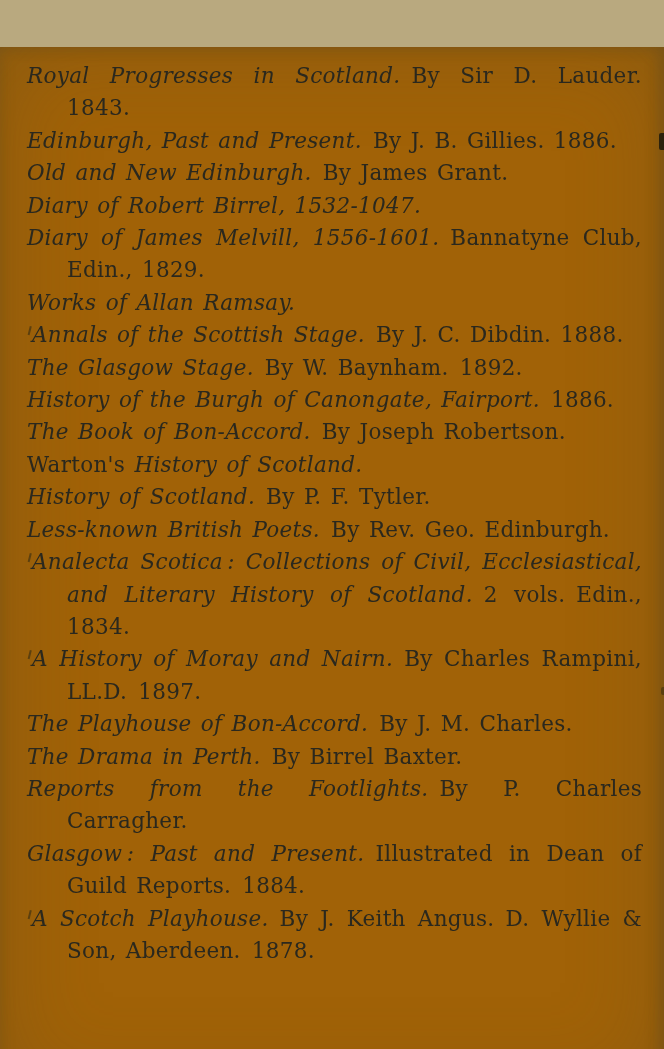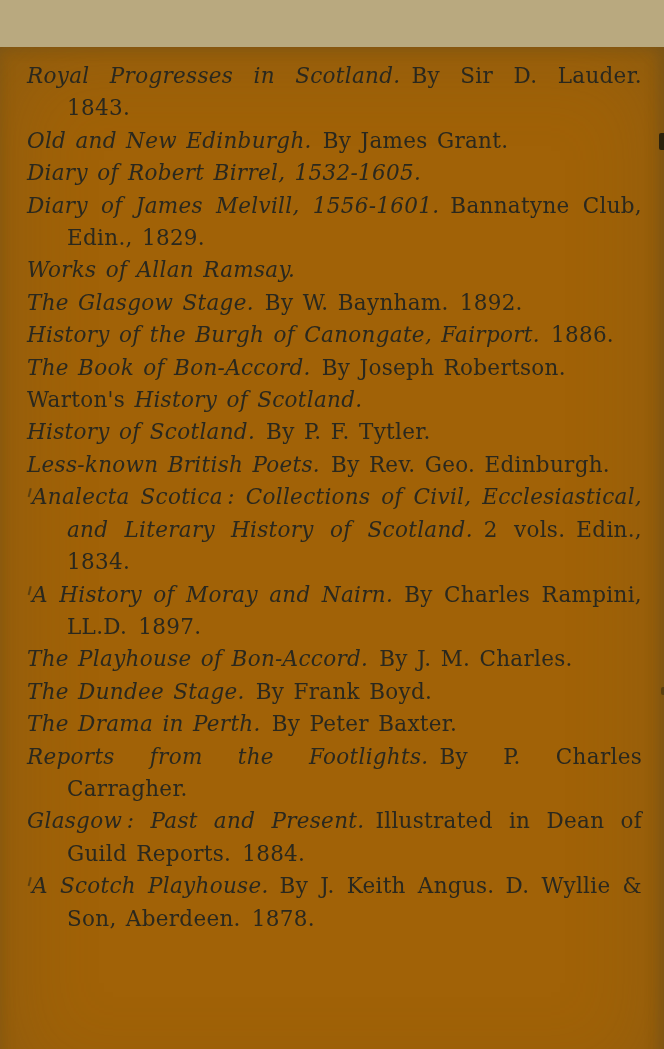--- a/index.html
+++ b/index.html
@@ -66,32 +66,33 @@
   }
 </style>
 </head>
 <body>
 
 <div class="page" style="background-color: #a16207; color: rgb(42, 40, 30); margin-top: 47px;">
   <div class="artifact artifact-1"></div>
   <div class="artifact artifact-2"></div>
   <div>
       <p class="entry"><i>Royal Progresses in Scotland.</i><span> By Sir D. Lauder. 1843.</span></p>
+      <p class="entry"><i>Edinburgh, Past and Present.</i><span> By J. B. Gillies. 1886.</span></p>
       <p class="entry"><i>Old and New Edinburgh.</i><span> By James Grant.</span></p>
-      <p class="entry"><i>Diary of Robert Birrel, 1532-1605.</i></p>
+      <p class="entry"><i>Diary of Robert Birrel, 1532-1047.</i></p>
       <p class="entry"><i>Diary of James Melvill, 1556-1601.</i><span> Bannatyne Club, Edin., 1829.</span></p>
       <p class="entry"><i>Works of Allan Ramsay.</i></p>
+      <p class="entry"><span class="tick"></span><i>Annals of the Scottish Stage.</i><span> By J. C. Dibdin. 1888.</span></p>
       <p class="entry"><i>The Glasgow Stage.</i><span> By W. Baynham. 1892.</span></p>
       <p class="entry"><i>History of the Burgh of Canongate, Fairport.</i><span> 1886.</span></p>
       <p class="entry"><i>The Book of Bon-Accord.</i><span> By Joseph Robertson.</span></p>
       <p class="entry"><span>Warton's </span><i>History of Scotland.</i></p>
       <p class="entry"><i>History of Scotland.</i><span> By P. F. Tytler.</span></p>
       <p class="entry"><i>Less-known British Poets.</i><span> By Rev. Geo. Edinburgh.</span></p>
       <p class="entry"><span class="tick"></span><i>Analecta Scotica : Collections of Civil, Ecclesiastical, and Literary History of Scotland.</i><span> 2 vols. Edin., 1834.</span></p>
       <p class="entry"><span class="tick"></span><i>A History of Moray and Nairn.</i><span> By Charles Rampini, LL.D. 1897.</span></p>
       <p class="entry"><i>The Playhouse of Bon-Accord.</i><span> By J. M. Charles.</span></p>
-      <p class="entry"><i>The Dundee Stage.</i><span> By Frank Boyd.</span></p>
-      <p class="entry"><i>The Drama in Perth.</i><span> By Peter Baxter.</span></p>
+      <p class="entry"><i>The Drama in Perth.</i><span> By Birrel Baxter.</span></p>
       <p class="entry"><i>Reports from the Footlights.</i><span> By P. Charles Carragher.</span></p>
       <p class="entry"><i>Glasgow : Past and Present.</i><span> Illustrated in Dean of Guild Reports. 1884.</span></p>
       <p class="entry"><span class="tick"></span><i>A Scotch Playhouse.</i><span> By J. Keith Angus. D. Wyllie &amp; Son, Aberdeen. 1878.</span></p>
     </div>
 </div>
 
 </body></html>

